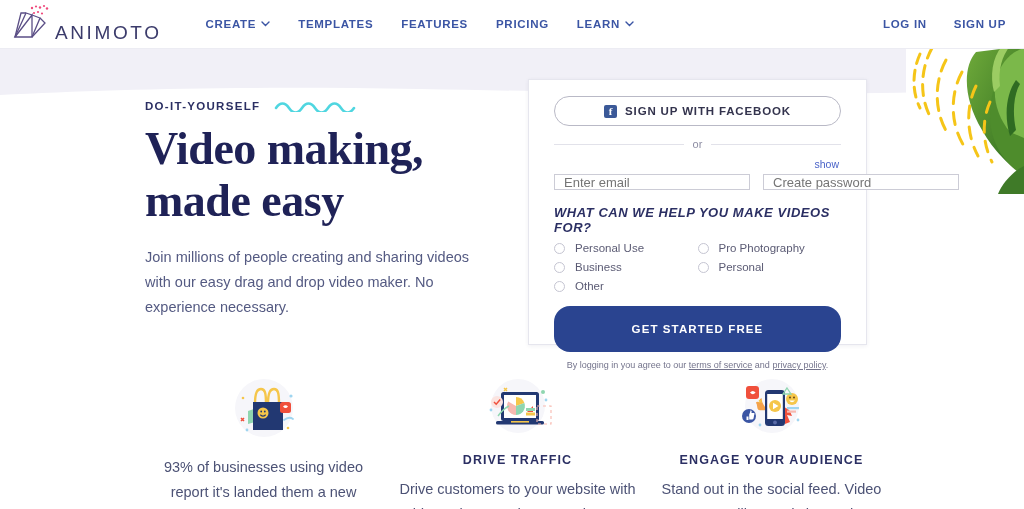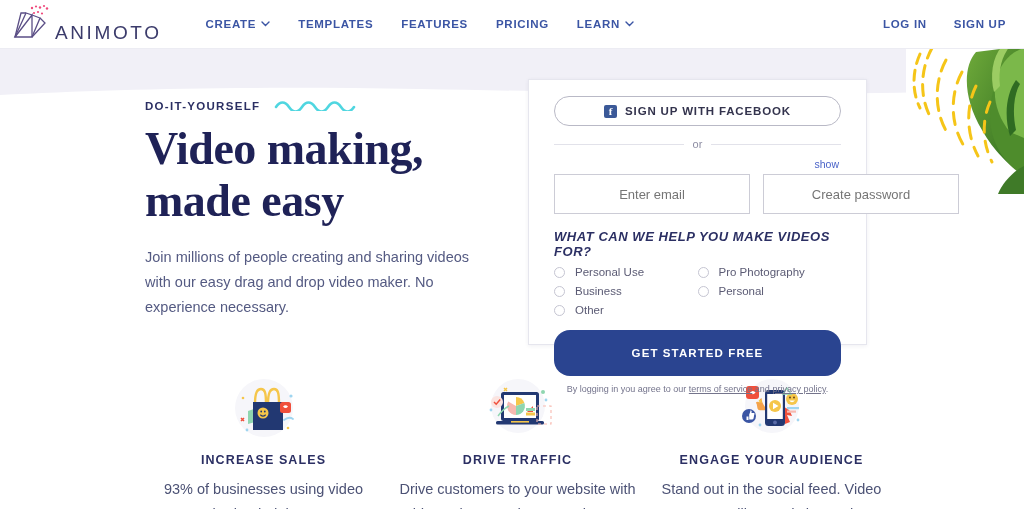--- a/index.html
+++ b/index.html
@@ -47,21 +47,21 @@
   }
   .chev{ display:inline-block; }
   .auth{ margin-left:auto; margin-right:18px; display:flex; gap:27px; }
   .authlink{
     font-size:11.5px; font-weight:bold; letter-spacing:.7px;
     color:#3b55a4; text-transform:uppercase; cursor:pointer;
   }
 
   
   #hero-left{ position:absolute; left:145px; top:100px; width:350px; z-index:3; }
-  .eyebrow-row{ display:flex; align-items:flex-start; gap:14px; }
+  .eyebrow-row{ display:flex; align-items:flex-end; gap:14px; }
   .eyebrow{
     font-size:11.5px; font-weight:bold; letter-spacing:1.3px;
     color:#2b2f63; text-transform:uppercase;
   }
   .headline{
     font-family:"Liberation Serif", serif;
     font-size:46px; line-height:52px; font-weight:bold;
     color:#1f2257; margin-top:11px; letter-spacing:-0.5px;
   }
   .subcopy{
@@ -89,24 +89,23 @@
   .fb-label{ font-size:11.5px; font-weight:bold; letter-spacing:.85px; color:#33334d; }
   .or-row{
     display:flex; align-items:center; gap:9px; margin:12px 25px 0 25px;
   }
   .or-line{ flex:1; height:1px; background:#e2e2ea; }
   .or-txt{ font-size:11px; color:#8d8da3; }
   .show-row{ margin:4px 27px 0 0; text-align:right; }
   .show-link{ font-size:10.5px; color:#4a63c8; cursor:pointer; }
   .fields{ display:flex; gap:13px; margin:2px 25px 0 25px; }
   .inp{
-    flex:1; height:40px; border:1px solid #ccccd6; background:#fff;
+    flex:1; height:16px; border:1px solid #ccccd6; background:#fff;
     font-size:13px; color:#9a9aae; padding:0 9px;
     font-family:"Liberation Sans", sans-serif;
-    text-align:center;
   }
   .q-label{
     margin:15px 25px 0 25px; font-size:13px; font-weight:bold;
     letter-spacing:.55px; color:#2b2f63; text-transform:uppercase;font-style:italic;
   }
   .radios{
     margin:7px 25px 0 25px; display:flex; flex-wrap:wrap;
   }
   .radio-item{
     width:50%; display:flex; align-items:center; gap:10px;
@@ -336,21 +335,20 @@
           </g>
         <g stroke="#f0503c" stroke-width="1.5">
             <path d="M20,42 l3,3 M23,42 l-3,3"></path>
           </g>
         <g fill="#9fd5f0">
             <circle cx="70" cy="20" r="1.6"></circle>
             <circle cx="26" cy="54" r="1.4"></circle>
           </g>
       </svg>
     </div>
-    <div class="feat-title">INCREASE SALES</div>
     <div class="feat-body">93% of businesses using video report it's landed them a new customer.</div>
   </div>
 
   <div class="feat">
     <div class="feat-ico">
       <svg width="86" height="68" viewBox="0 0 86 68">
         <circle cx="43" cy="30" r="27" fill="#f6f6fa"></circle>
         <rect x="26" y="16" width="38" height="29" rx="2.5" fill="#223872"></rect>
         <rect x="29" y="19" width="32" height="23" fill="#ffffff"></rect>
         <path d="M41,30 L41,21 A9,9 0 0,1 49.4,27 Z" fill="#f5c64a"></path>

